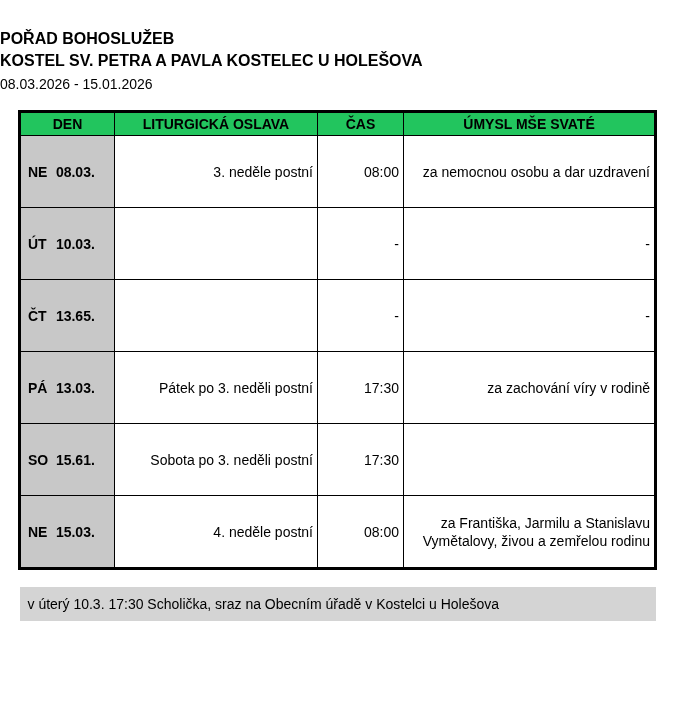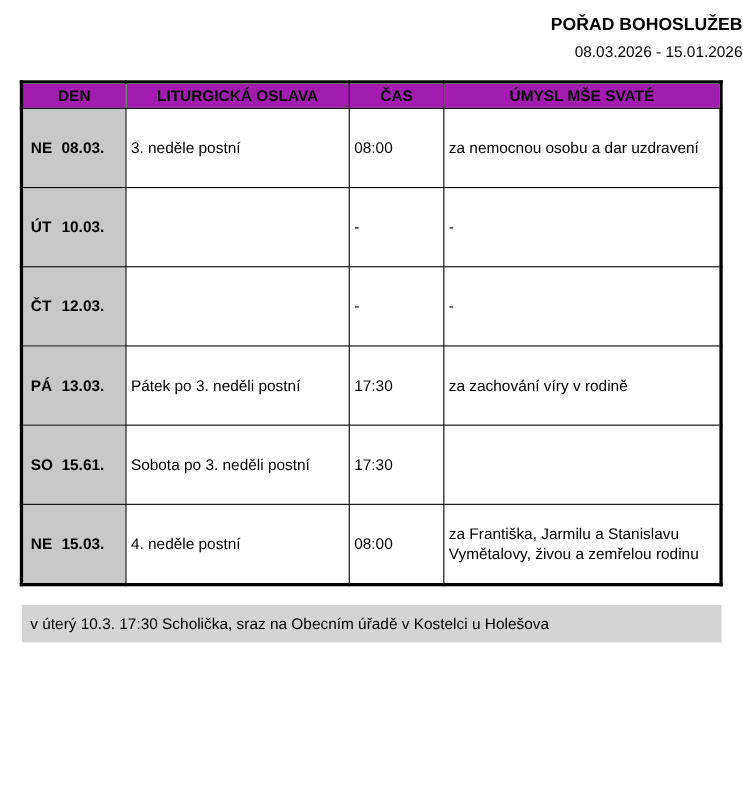--- a/index.html
+++ b/index.html
@@ -10,22 +10,22 @@
     color: #000;
   }
   .page {
     width: 675px;
     height: 725px;
     background: #fff;
     position: relative;
     box-sizing: border-box;
   }
   .titles {
-    text-align: right;
-    padding-top: 12px;
+    text-align: left;
+    padding-top: 28px;
   }
   .title-line {
     font-weight: bold;
     font-size: 16px;
     line-height: 1.35;
   }
   .date-line {
     font-size: 14px;
     margin-top: 5px;
   }
@@ -37,32 +37,32 @@
     border: 3px solid #000;
   }
   table.schedule th,
   table.schedule td {
     border: 1px solid #000;
     font-size: 14px;
     vertical-align: middle;
     overflow: hidden;
   }
   table.schedule thead th {
-    background: #a21caf;
+    background: #22c55e;
     font-weight: bold;
     height: 20px;
     padding: 1px 2px;
   }
   col.c-den    { width: 95px; }
   col.c-oslava { width: 203px; }
   col.c-cas    { width: 86px; }
   col.c-umysl  { width: 252px; }
   tbody td {
     height: 67px;
-    text-align: left;
+    text-align: right;
     padding: 2px 4px;
     line-height: 1.3;
   }
   td.den {
     background: #c8c8c8;
     font-weight: bold;
     text-align: left;
     padding-left: 7px;
   }
   .day-abbr {
@@ -79,20 +79,21 @@
     text-align: left;
   }
 </style>
 </head>
 <body>
 
 <div class="page">
 
   <div class="titles">
     <div class="title-line">POŘAD BOHOSLUŽEB</div>
+    <div class="title-line">KOSTEL SV. PETRA A PAVLA KOSTELEC U HOLEŠOVA</div>
     <div class="date-line">08.03.2026 - 15.01.2026</div>
   </div>
 
   <table class="schedule">
     <colgroup>
       <col class="c-den">
         <col class="c-oslava">
         <col class="c-cas">
         <col class="c-umysl">
     </colgroup>
@@ -119,21 +120,21 @@
           <span class="day-abbr">ÚT</span>
           <span class="day-date">10.03.</span>
         </td>
         <td></td>
         <td>-</td>
         <td>-</td>
       </tr>
       <tr>
         <td class="den">
           <span class="day-abbr">ČT</span>
-          <span class="day-date">12.03.</span>
+          <span class="day-date">13.65.</span>
         </td>
         <td></td>
         <td>-</td>
         <td>-</td>
       </tr>
       <tr>
         <td class="den">
           <span class="day-abbr">PÁ</span>
           <span class="day-date">13.03.</span>
         </td>

